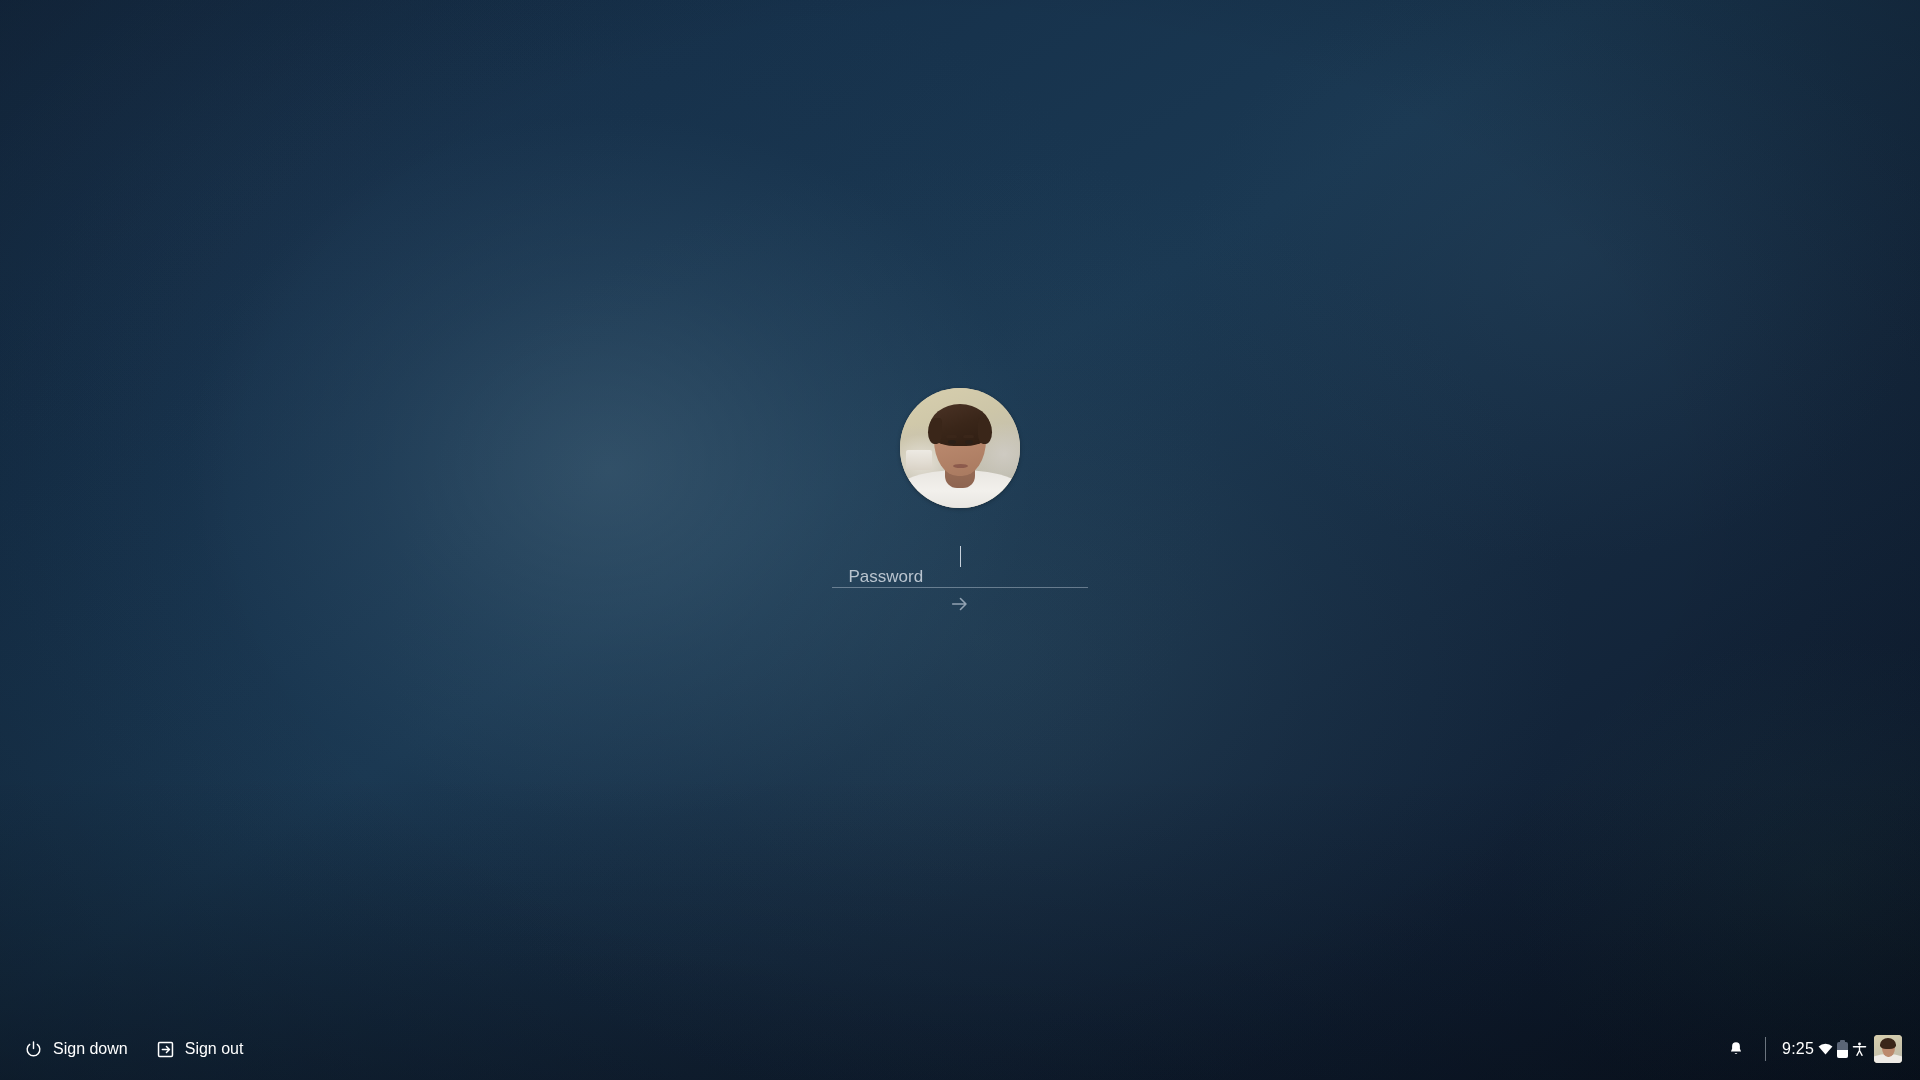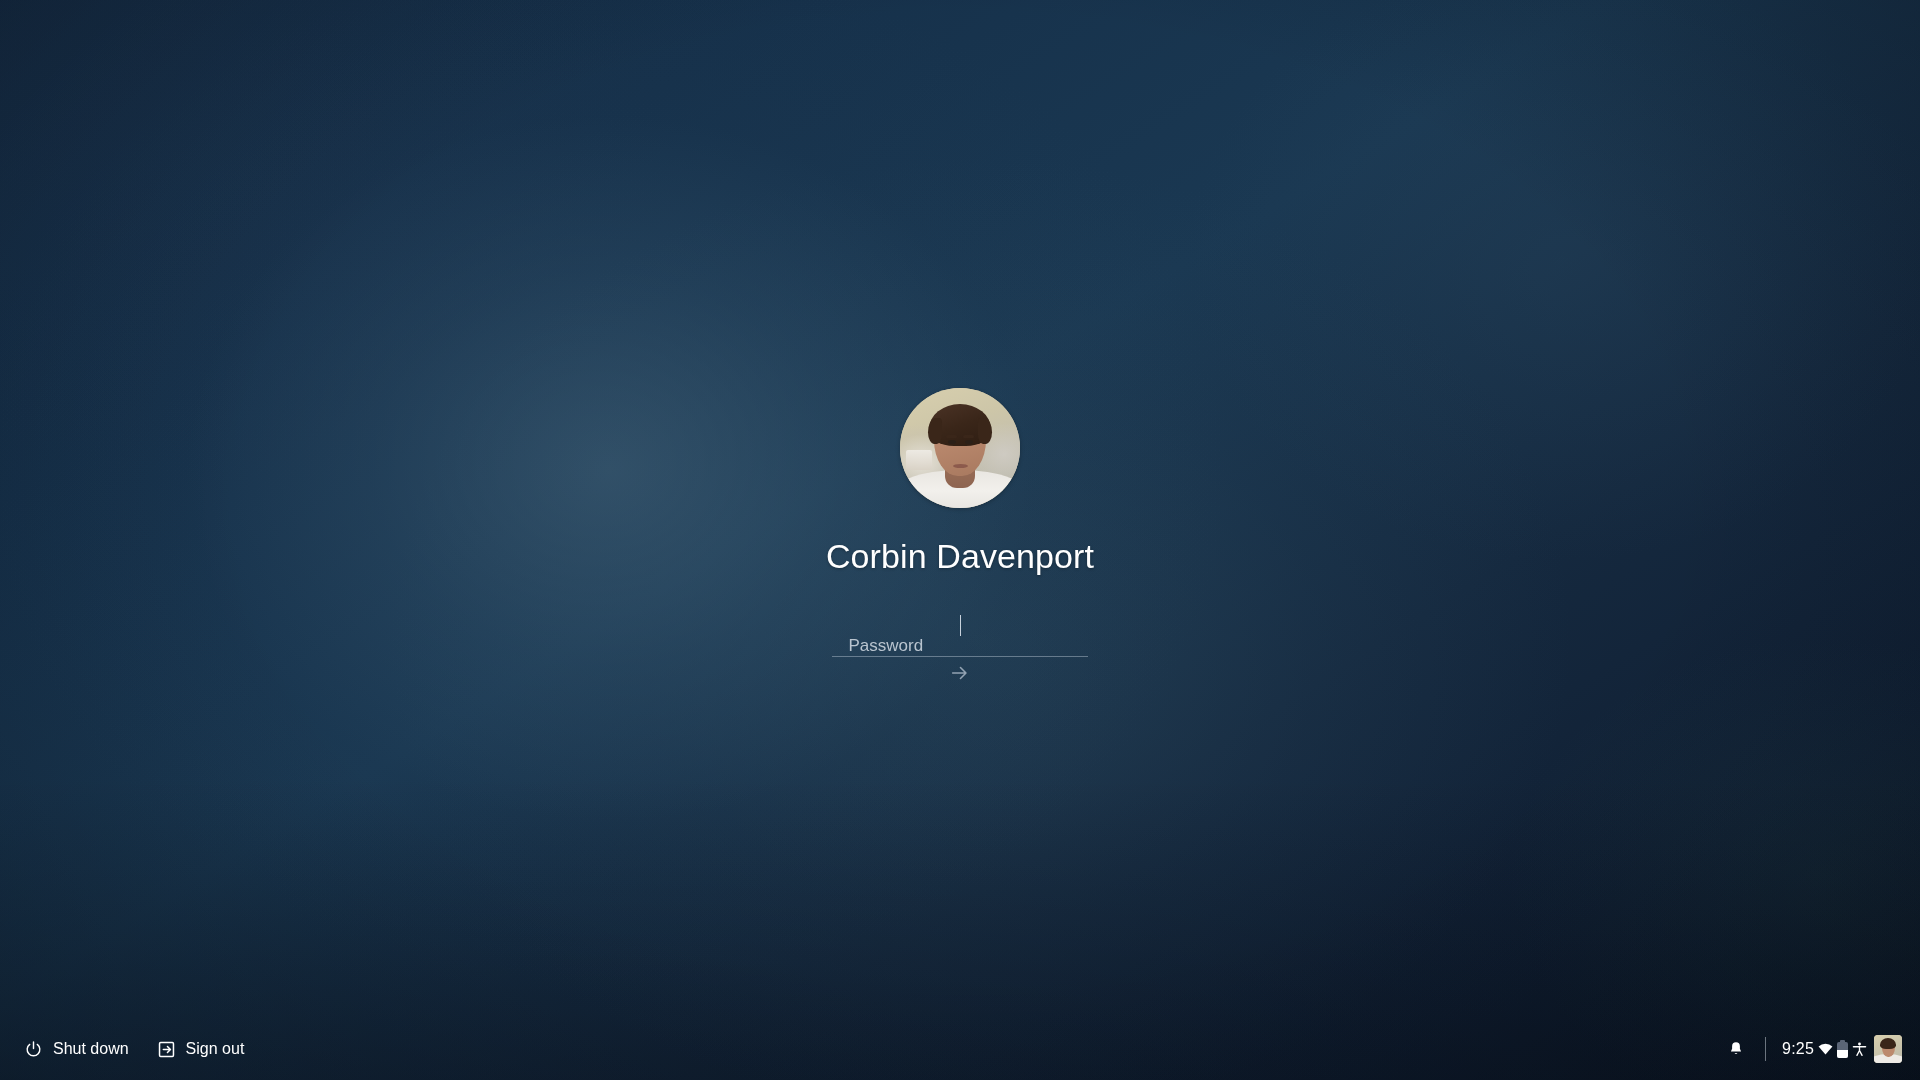--- a/index.html
+++ b/index.html
@@ -293,21 +293,20 @@
     <div class="ph-hair"></div>
     <div class="ph-hair-l"></div>
     <div class="ph-hair-r"></div>
     <div class="ph-brow-l"></div>
     <div class="ph-brow-r"></div>
     <div class="ph-eye-l"></div>
     <div class="ph-eye-r"></div>
     <div class="ph-mouth"></div>
   </div>
 
-  <div id="user-name">Corbin Davenport</div>
 
   <div id="password-row">
     <span id="password-caret"></span>
     <input id="password-input" type="password" placeholder="Password" style="">
     <button id="password-submit">
       <svg width="22" height="22" viewBox="0 0 24 24">
         <path d="M4 12h14M12.5 6l6 6-6 6" fill="none" stroke="#93a3b3" stroke-width="1.7" stroke-linecap="round" stroke-linejoin="round"></path>
       </svg>
     </button>
   </div>
@@ -316,21 +315,21 @@
 
 <div id="shelf">
 
   <div id="shelf-left">
 
     <button class="shelf-btn">
       <svg width="19" height="19" viewBox="0 0 24 24">
         <path d="M7.2 5.6a8 8 0 1 0 9.6 0" fill="none" stroke="#ffffff" stroke-width="1.8" stroke-linecap="round"></path>
         <path d="M12 2.6v8.2" fill="none" stroke="#ffffff" stroke-width="1.8" stroke-linecap="round"></path>
       </svg>
-      <span>Shut down</span>
+      <span>Sign down</span>
     </button>
 
     <button class="shelf-btn">
       <svg width="19" height="19" viewBox="0 0 24 24">
         <rect x="3.2" y="3.2" width="17.6" height="17.6" rx="1.4" fill="none" stroke="#ffffff" stroke-width="1.9"></rect>
         <path d="M8 12h8.2M13.2 8.2l3.8 3.8-3.8 3.8" fill="none" stroke="#ffffff" stroke-width="1.9" stroke-linecap="round" stroke-linejoin="round"></path>
       </svg>
       <span>Sign out</span>
     </button>
 

